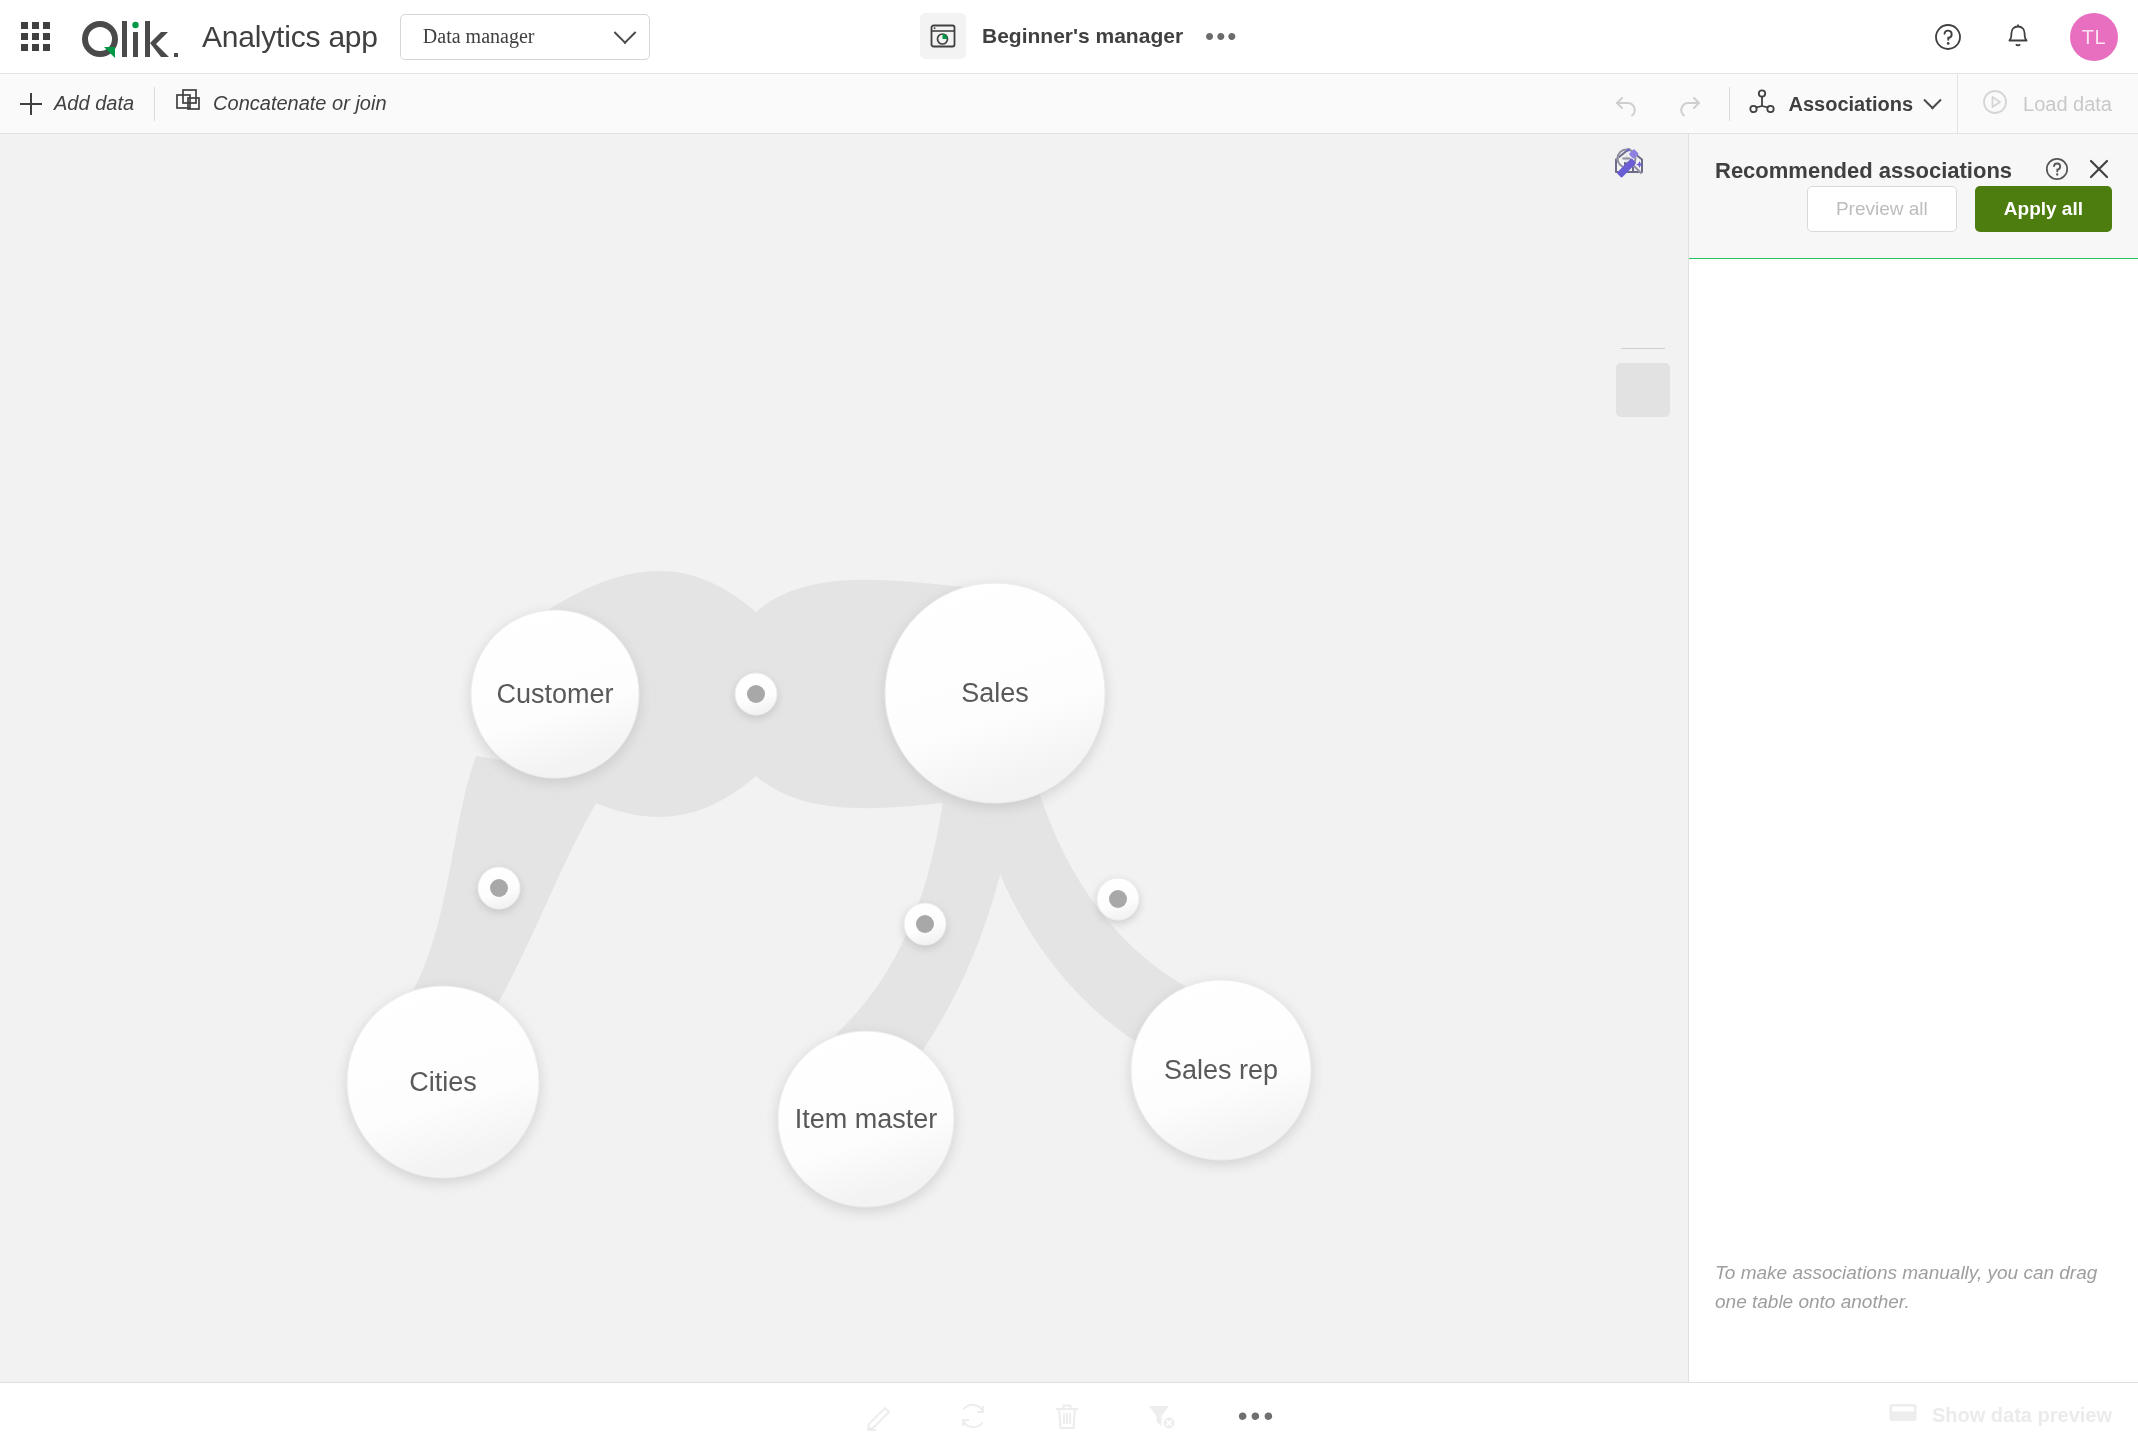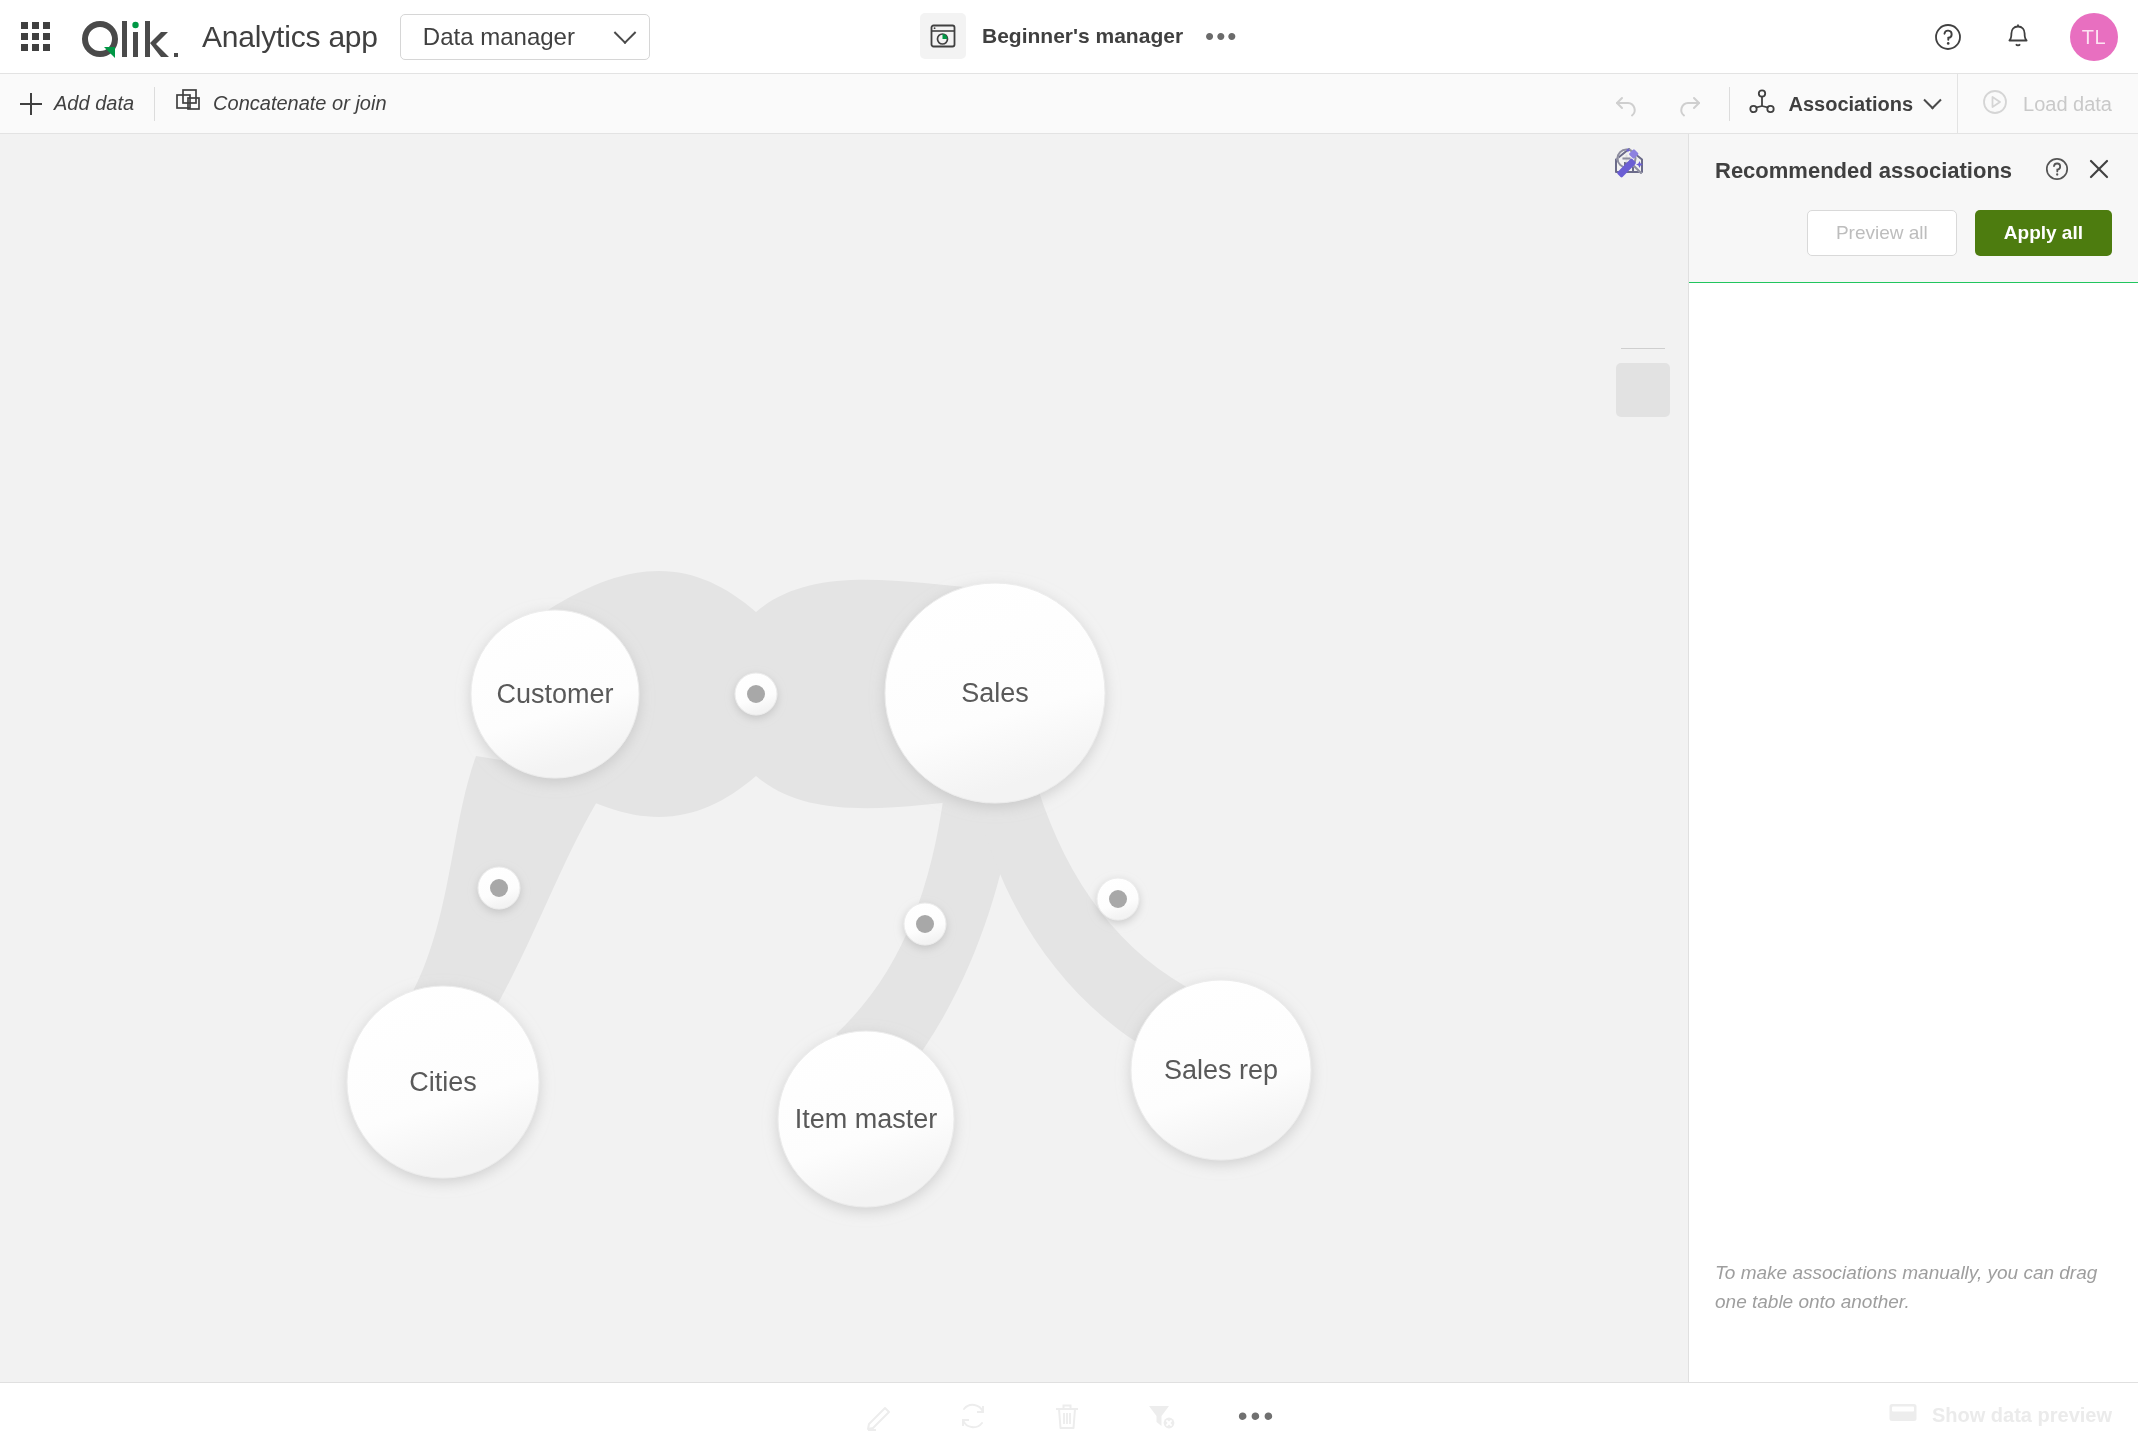--- a/index.html
+++ b/index.html
@@ -32,21 +32,21 @@
   .app-title {
     margin-left: 20px; font-size: 30px; color: #404040; letter-spacing: -0.2px;
     font-weight: 400; white-space: nowrap;
   }
   .mode-select {
     margin-left: 22px; height: 46px; min-width: 250px;
     border: 1px solid #d6d6d6; border-radius: 5px; background: #fff;
     display: flex; align-items: center; justify-content: space-between;
     padding: 0 16px 0 22px; cursor: pointer;
   }
-  .mode-select span { font-size: 24px; color: #404040; }
+  .mode-select span { font-size: 20px; color: #404040; font-family: Liberation Serif, serif; }
   .chev { width: 16px; height: 16px; border-right: 2.4px solid #4a4a4a; border-bottom: 2.4px solid #4a4a4a;
           transform: rotate(45deg) translate(-3px,-3px); }
 
   .sheet-chip {
     position: absolute; left: 920px; top: 13px;
     display: flex; align-items: center; gap: 0px;
   }
   .sheet-ico {
     width: 46px; height: 46px; background: #f3f3f3; border-radius: 5px;
     display: flex; align-items: center; justify-content: center; cursor: pointer;
@@ -109,21 +109,21 @@
     position: absolute; top: 134px; right: 0; width: 450px; height: 1248px;
     background: #ffffff; border-left: 1px solid #e0e0e0;
   }
   .rp-head { background: #f7f7f7; padding: 22px 26px 26px 26px; border-bottom: 1px solid #22c55e; }
   .rp-titlerow { display: flex; align-items: center; justify-content: space-between; }
   .rp-title { font-size: 22px; font-weight: 600; color: #404040; }
   .rp-actions { display: flex; align-items: center; gap: 16px; }
   .rp-stats { margin-top: 18px; }
   .rp-stats div { font-size: 19px; color: #595959; line-height: 31px; }
   .rp-stats div.bold { font-weight: 700; color: #404040; }
-  .rp-btns { margin-top: 24px; display: flex; justify-content: flex-end; gap: 18px; }
+  .rp-btns { display: flex; justify-content: flex-end; gap: 18px; }
   .btn {
     height: 46px; padding: 0 28px; border-radius: 5px; font-size: 19px;
     display: flex; align-items: center; justify-content: center; cursor: pointer;
     border: 1px solid transparent; white-space: nowrap;
   }
   .btn-outline { border-color: #d9d9d9; background: #fff; color: #bdbdbd; }
   .btn-primary { background: #4d7c0f; color: #ffffff; font-weight: 600; }
   .rp-foot {
     position: absolute; bottom: 66px; left: 26px; right: 30px;
     font-style: italic; font-size: 19px; color: #9e9e9e; line-height: 29px;

